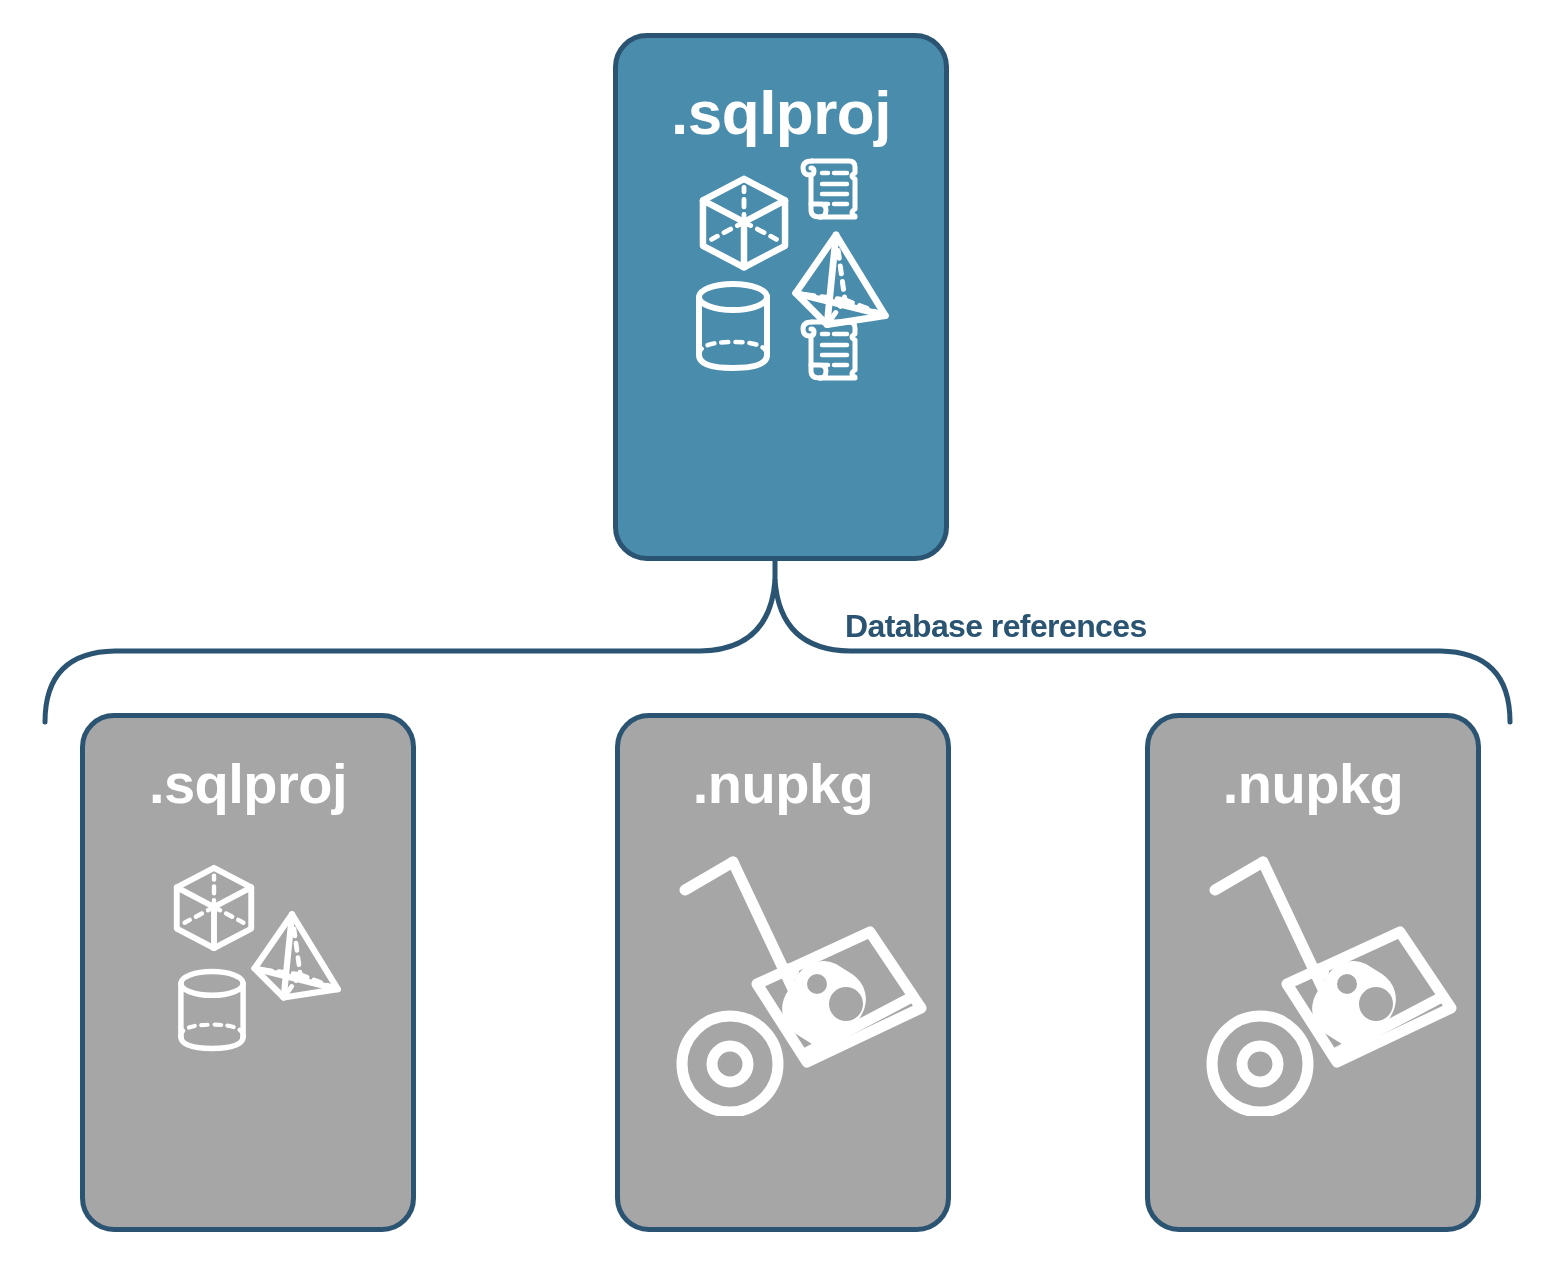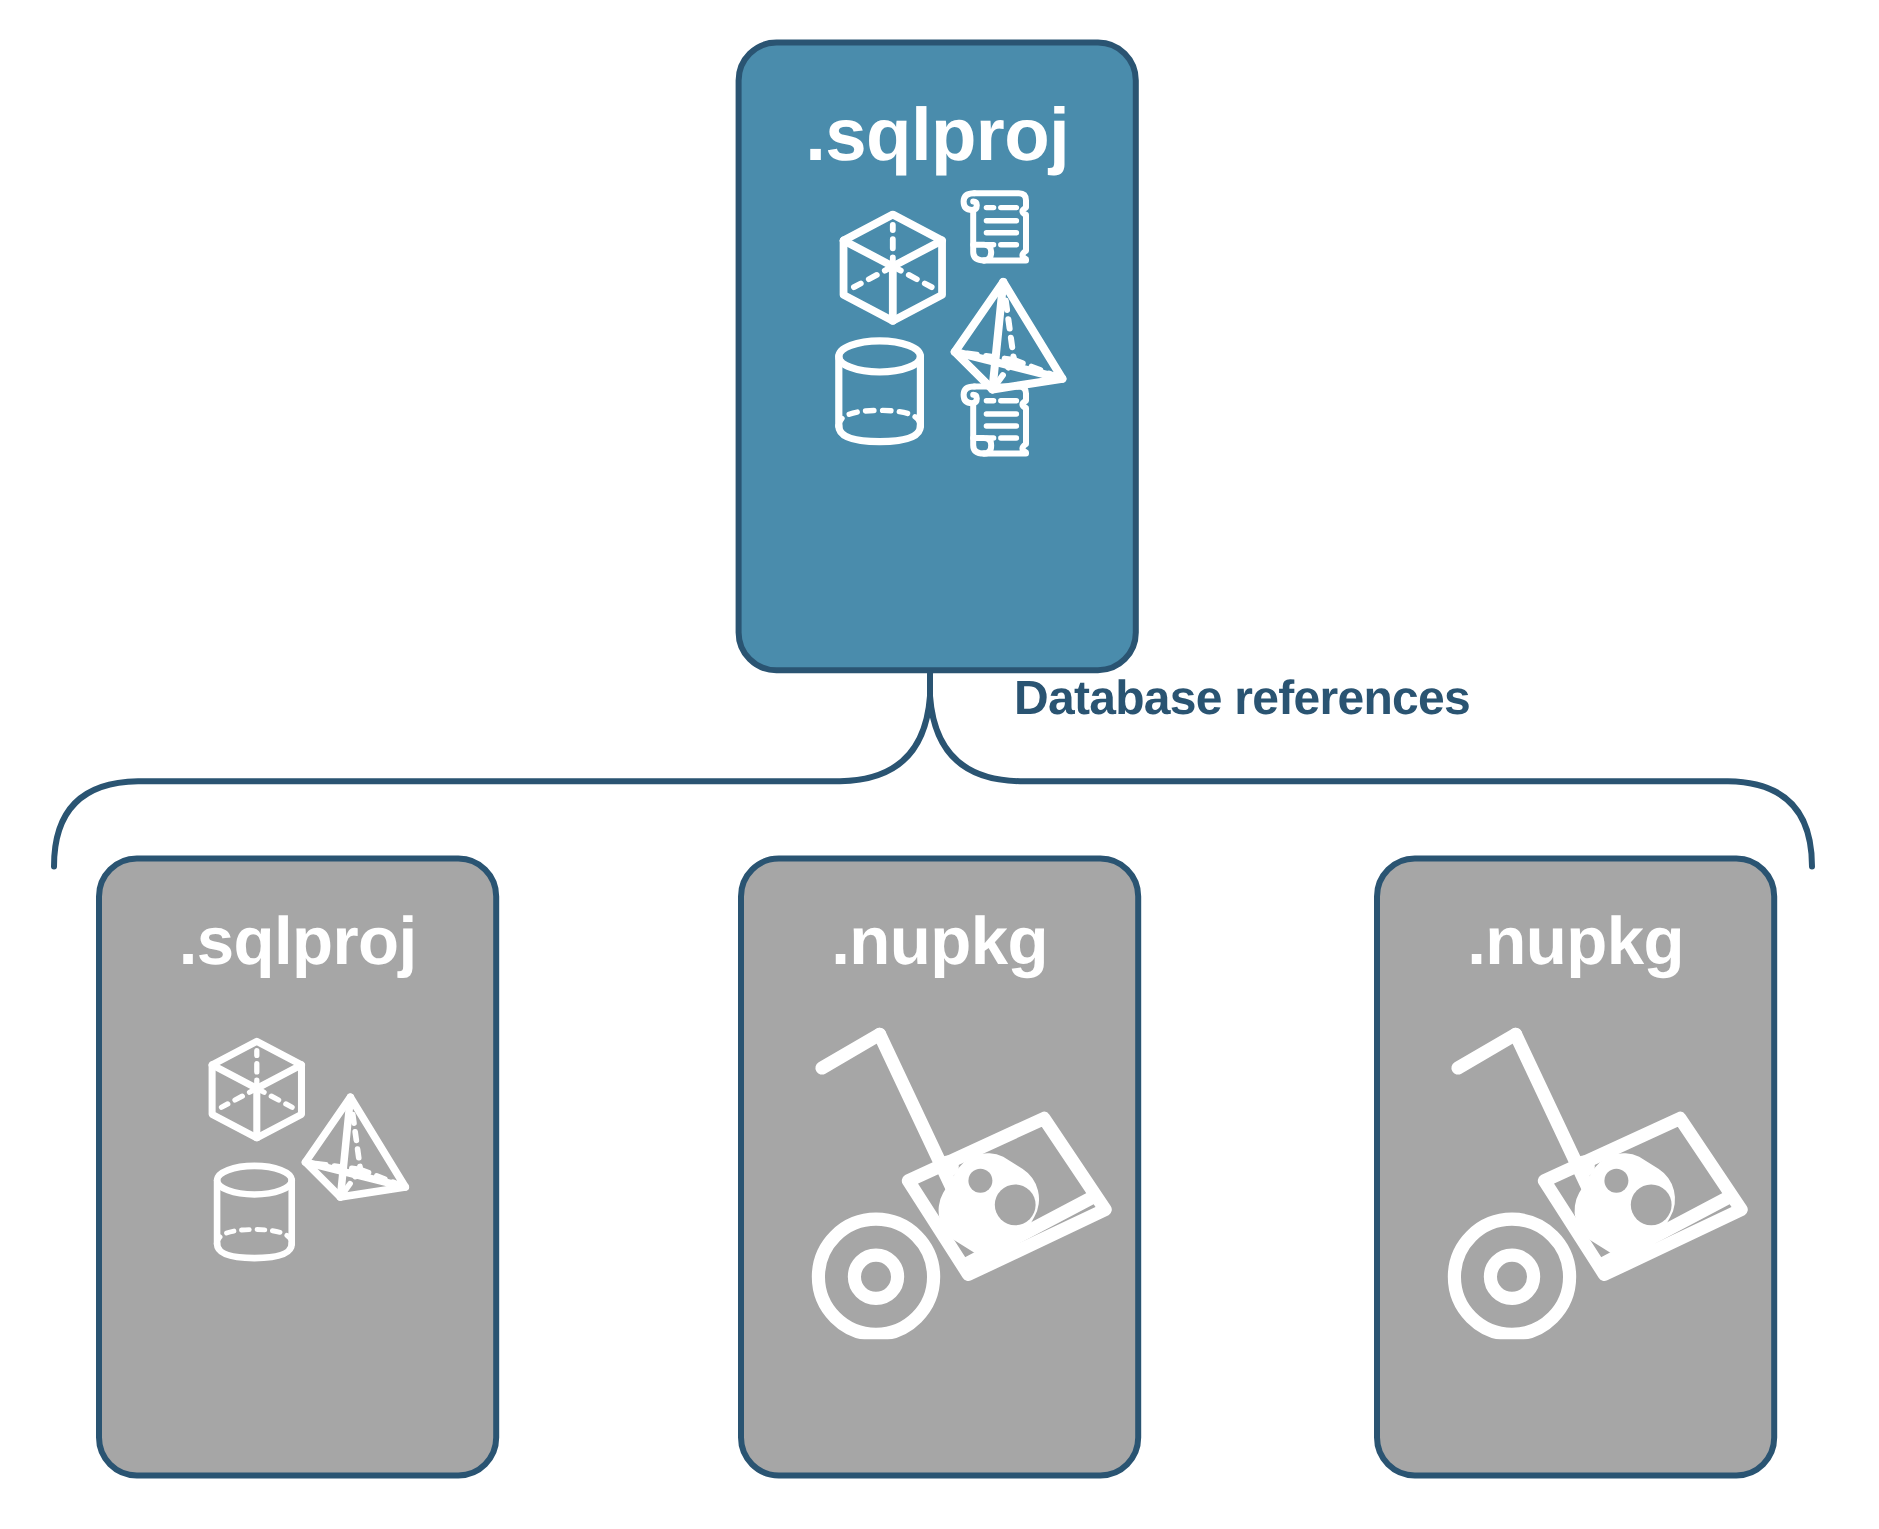--- a/index.html
+++ b/index.html
@@ -51,22 +51,22 @@
     left: 0;
     top: 0;
     width: 1566px;
     height: 1274px;
     pointer-events: none;
   }
 
   #ref-label {
     position: absolute;
     left: 845px;
-    top: 560px;
-    font-size: 40px;
+    top: 608px;
+    font-size: 32px;
     font-weight: bold;
     color: #2a5472;
     letter-spacing: -0.6px;
     white-space: nowrap;
     user-select: none;
   }
 </style>
 </head>
 <body>
 

